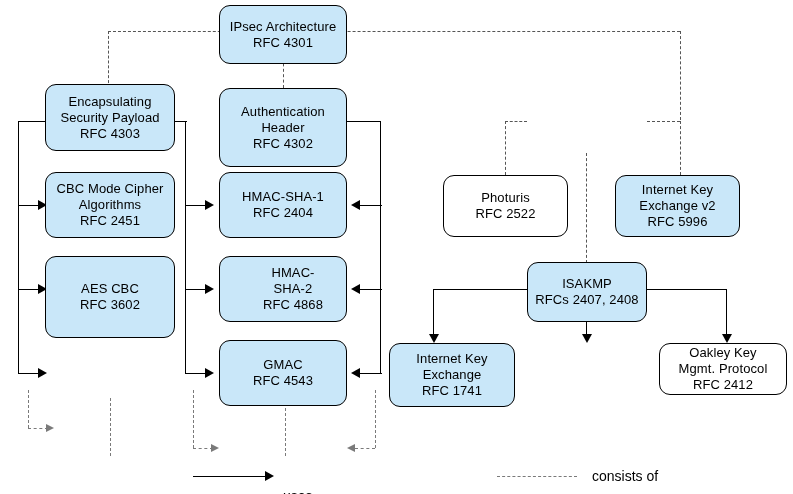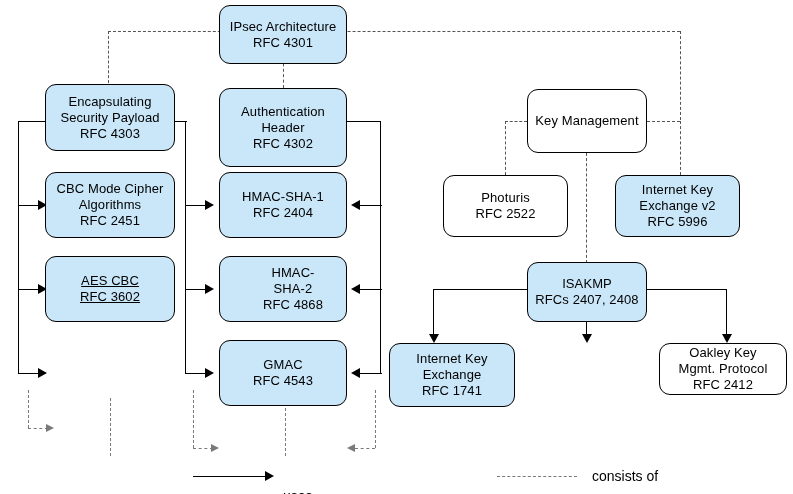--- a/index.html
+++ b/index.html
@@ -180,21 +180,21 @@
     <span class="ln">Security Payload</span>
     <span class="ln">RFC 4303</span>
   </div>
 
   <div class="node blue" style="left:45px; top:172px; width:130px; height:66px;">
     <span class="ln">CBC Mode Cipher</span>
     <span class="ln">Algorithms</span>
     <span class="ln">RFC 2451</span>
   </div>
 
-  <div class="node blue" style="left:45px; top:256px; width:130px; height:66px;text-decoration:underline;">
+  <div class="node blue" style="left:45px; top:256px; width:130px; height:82px;">
     <span class="ln">AES CBC</span>
     <span class="ln">RFC 3602</span>
   </div>
 
 
   <div class="node blue" style="left:219px; top:88px; width:128px; height:79px;">
     <span class="ln">Authentication</span>
     <span class="ln">Header</span>
     <span class="ln">RFC 4302</span>
   </div>
@@ -208,23 +208,20 @@
     <span class="ln">HMAC-</span>
     <span class="ln">SHA-2</span>
     <span class="ln">RFC 4868</span>
   </div>
 
   <div class="node blue" style="left:219px; top:340px; width:128px; height:66px;">
     <span class="ln">GMAC</span>
     <span class="ln">RFC 4543</span>
   </div>
 
-  <div class="node" style="left:527px; top:89px; width:120px; height:64px;">
-    <span class="ln">Key Management</span>
-  </div>
 
   <div class="node" style="left:443px; top:175px; width:125px; height:62px;">
     <span class="ln">Photuris</span>
     <span class="ln">RFC 2522</span>
   </div>
 
   <div class="node blue" style="left:615px; top:175px; width:125px; height:62px;">
     <span class="ln">Internet Key</span>
     <span class="ln">Exchange v2</span>
     <span class="ln">RFC 5996</span>

